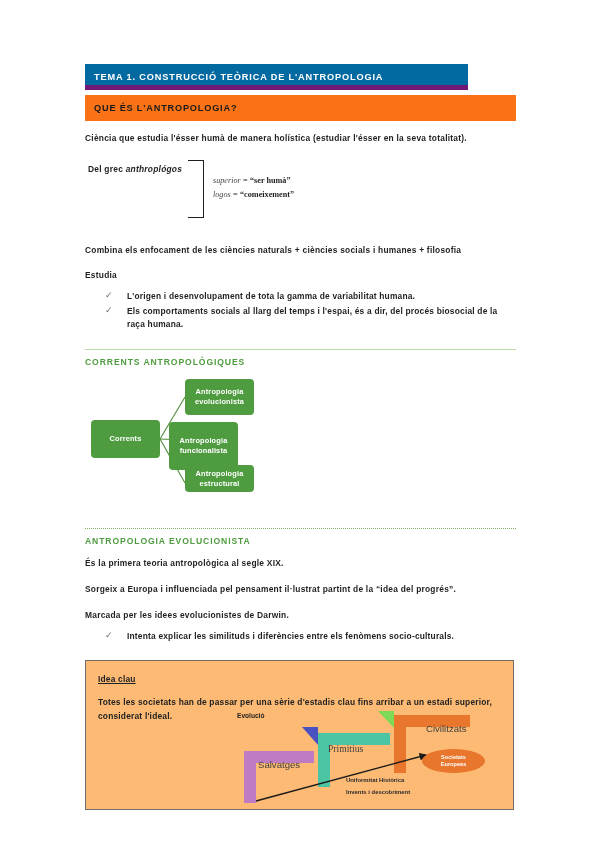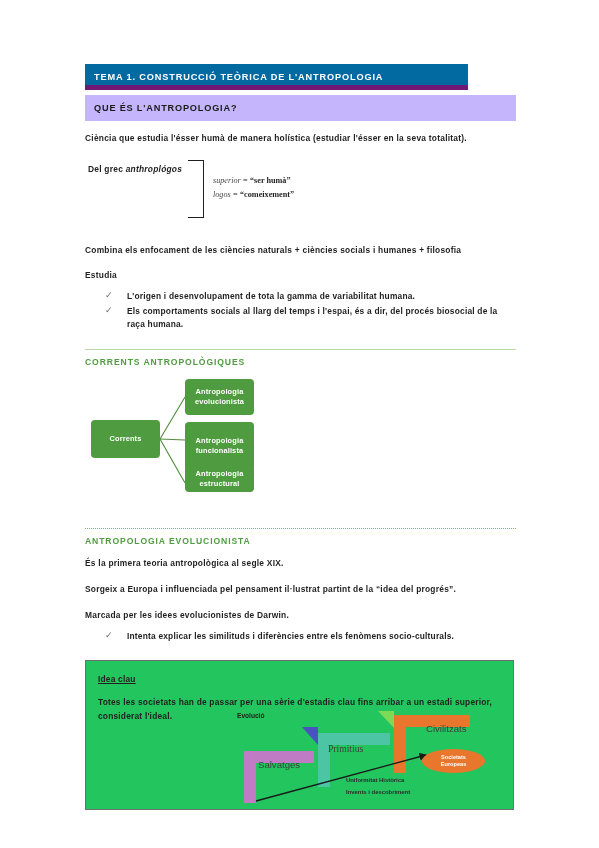--- a/index.html
+++ b/index.html
@@ -37,21 +37,21 @@
     font-weight: bold;
     letter-spacing: 0.85px;
     padding: 8px 9px 8px 9px;
     box-sizing: border-box;
     width: 383px;
     height: 26px;
     line-height: 10px;
     border-bottom: 5px solid #701a75;
   }
   .subtitle-bar {
-    background: #c4b5fd;
+    background: #f97316;
     color: #1a1a1a;
     font-size: 9.2px;
     font-weight: bold;
     letter-spacing: 0.8px;
     padding: 8px 9px;
     box-sizing: border-box;
     width: 431px;
     height: 26px;
     line-height: 10px;
     margin-top: 5px;
@@ -183,32 +183,32 @@
     box-sizing: border-box;
     padding: 2px;
   }
   .node-root {
     left: 6px;
     top: 45px;
     width: 69px;
     height: 38px;
   }
   .node-c1 { left: 100px; top: 4px;  width: 69px; height: 36px; }
-  .node-c2 { left: 100px; top: 47px; width: 69px; height: 48px; }
+  .node-c2 { left: 84px; top: 47px; width: 69px; height: 48px; }
   .node-c3 { left: 100px; top: 90px; width: 69px; height: 27px; }
 
   
   .idea-box {
     position: relative;
     margin-top: 17px;
     width: 429px;
     height: 150px;
     border: 1px solid #6f6f6f;
     box-sizing: border-box;
-    background: #22c55e;
+    background: #fdba74;
     overflow: hidden;
   }
   .idea-title {
     position: absolute;
     left: 12px;
     top: 13px;
     font-size: 8.4px;
     font-weight: bold;
     text-decoration: underline;
     letter-spacing: 0.2px;

